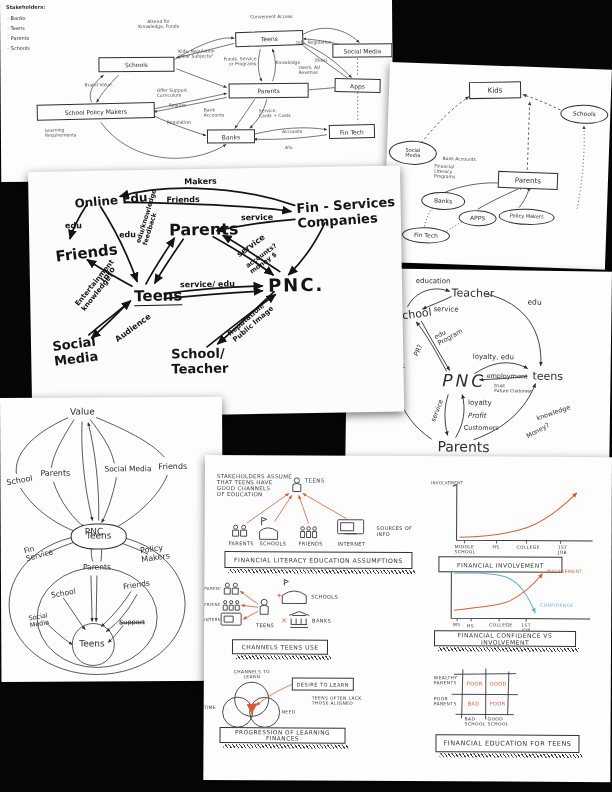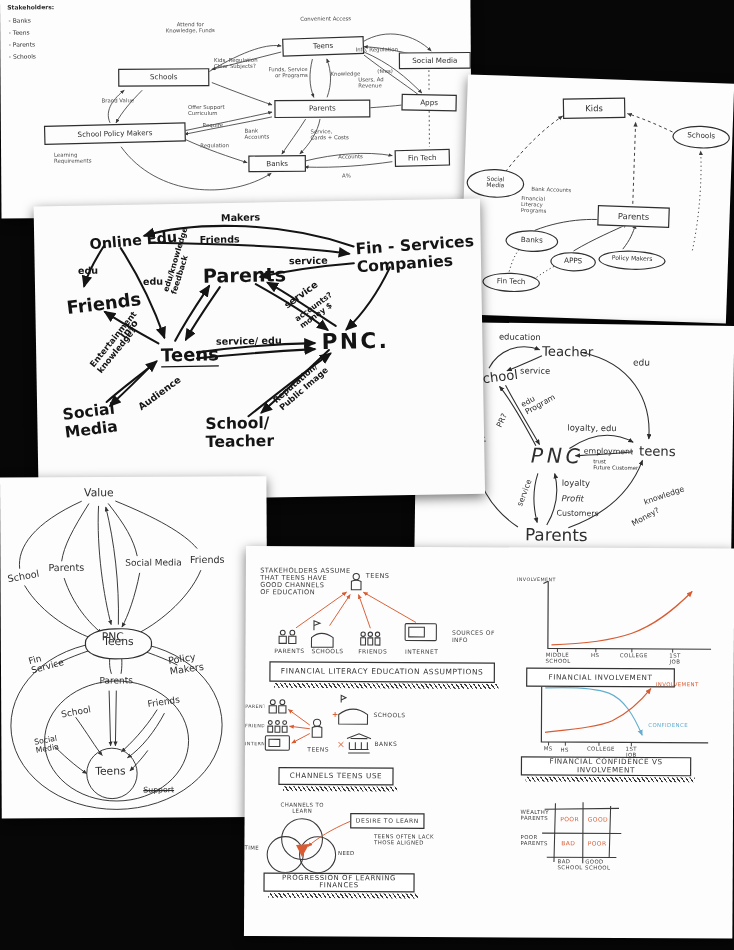--- a/index.html
+++ b/index.html
@@ -280,21 +280,21 @@
   <div class="lbl" style="left:84px;top:129px;font-size:9px;">PNC</div>
   <div class="lbl" style="left:24px;top:146px;font-size:7.5px;transform:rotate(-15deg);">Fin
 Service</div>
   <div class="lbl" style="left:140px;top:148px;font-size:8px;transform:rotate(-8deg);">Policy
 Makers</div>
   <div class="lbl" style="left:82px;top:166px;font-size:7.5px;">Parents</div>
   <div class="lbl" style="left:50px;top:192px;font-size:7.5px;transform:rotate(-10deg);">School</div>
   <div class="lbl" style="left:122px;top:184px;font-size:7.5px;transform:rotate(-8deg);">Friends</div>
   <div class="lbl" style="left:28px;top:216px;font-size:6.5px;transform:rotate(-10deg);">Social
 Media</div>
-  <div class="lbl strike" style="left:118px;top:222px;font-size:6.5px;margin-top:36px;">Support</div>
+  <div class="lbl strike" style="left:118px;top:222px;font-size:6.5px;">Support</div>
   <div class="lbl" style="left:78px;top:241px;font-size:9px;">Teens</div>
 </div>
 
 <div class="sheet" style="left:205px;top:455px;width:407px;height:325px;transform:rotate(0.3deg);">
   <svg width="407" height="325">
     <defs>
       <marker id="a6" markerWidth="6" markerHeight="6" refX="4.5" refY="2.2" orient="auto">
         <path d="M0,0L5,2.2L0,4.4z" fill="#d85c33"></path>
         </marker>
       <marker id="a6b" markerWidth="6" markerHeight="6" refX="4.5" refY="2.2" orient="auto">
@@ -435,13 +435,14 @@
   <div class="lbl sk" style="left:230px;top:240px;font-size:4.5px;width:26px;">Poor
 Parents</div>
   <div class="lbl sk" style="left:261px;top:260px;font-size:4.5px;">Bad
 School</div>
   <div class="lbl sk" style="left:284px;top:260px;font-size:4.5px;">Good
 School</div>
   <div class="lbl sk accent" style="left:263px;top:225px;font-size:5px;">Poor</div>
   <div class="lbl sk accent" style="left:286px;top:225px;font-size:5px;">Good</div>
   <div class="lbl sk accent" style="left:264px;top:245px;font-size:5px;">Bad</div>
   <div class="lbl sk accent" style="left:286px;top:245px;font-size:5px;">Poor</div>
+  <div class="titlebox hatch" style="left:232px;top:278px;width:142px;height:16px;font-size:6.5px;">Financial Education for Teens</div>
 </div>
 
 </body></html>

